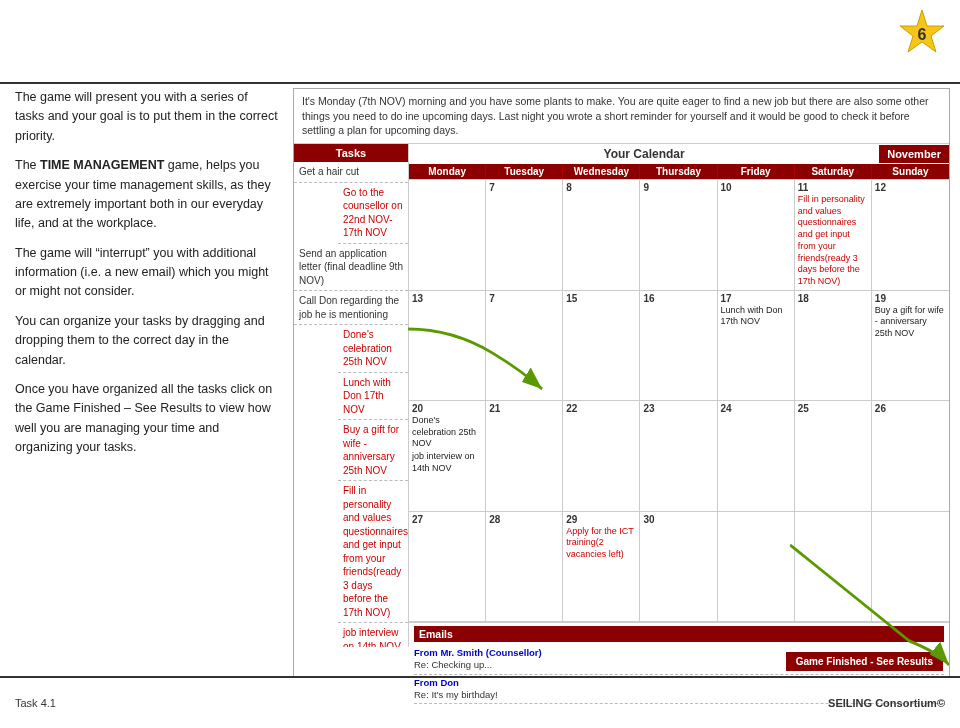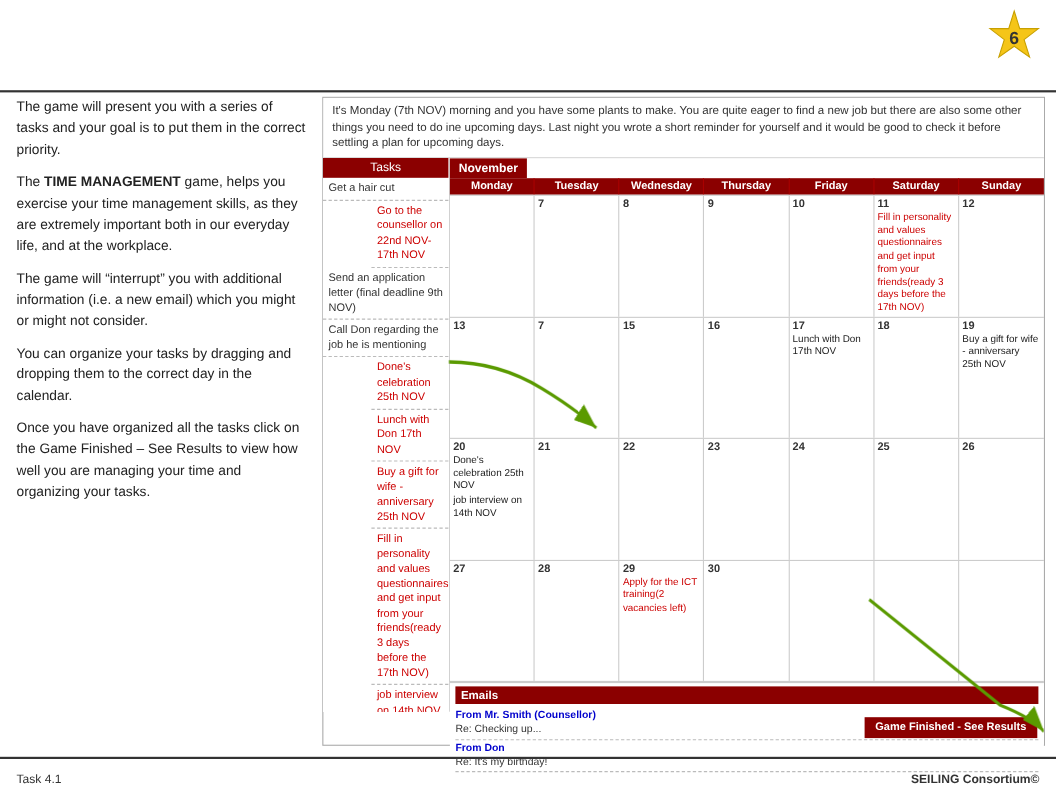--- a/index.html
+++ b/index.html
@@ -77,21 +77,21 @@
     .tasks-sidebar {
       width: 115px;
       min-width: 115px;
       border-right: 1px solid #ccc;
       background: #fff;
       overflow-y: auto;
     }
     .tasks-header {
       background: #8b0000;
       color: #fff;
-      font-weight: normal;
+      font-weight: bold;
       font-size: 11px;
       padding: 3px 5px;
       text-align: center;
     }
     .task-item {
       border-bottom: 1px dashed #bbb;
       padding: 3px 5px;
       font-size: 10px;
       color: #333;
       line-height: 1.35;
@@ -226,21 +226,21 @@
       height: 100%;
       pointer-events: none;
     }
 
     
     .footer {
       position: absolute;
       bottom: 0;
       left: 0;
       right: 0;
-      height: 40px;
+      height: 52px;
       border-top: 2px solid #333;
       display: flex;
       align-items: center;
       padding: 0 15px;
     }
     .footer-left {
       font-size: 11px;
       color: #333;
       flex: 1;
     }
@@ -305,20 +305,21 @@
       <div class="task-item highlight">Done's celebration 25th NOV</div>
       <div class="task-item highlight">Lunch with Don 17th NOV</div>
       <div class="task-item highlight">Buy a gift for wife - anniversary 25th NOV</div>
       <div class="task-item highlight">Fill in personality and values questionnaires and get input from your friends(ready 3 days before the 17th NOV)</div>
       <div class="task-item highlight">job interview on 14th NOV</div>
       <div class="task-item">Apply for the ICT training(2 vacancies left)</div>
     </div>
 
     <div class="calendar-main">
       <div class="calendar-title-row">
+        <div class="calendar-title">Your Calendar</div>
         <div class="calendar-month">November</div>
       </div>
 
       <div class="day-headers">
         <div class="day-header">Monday</div>
         <div class="day-header">Tuesday</div>
         <div class="day-header">Wednesday</div>
         <div class="day-header">Thursday</div>
         <div class="day-header">Friday</div>
         <div class="day-header">Saturday</div>

